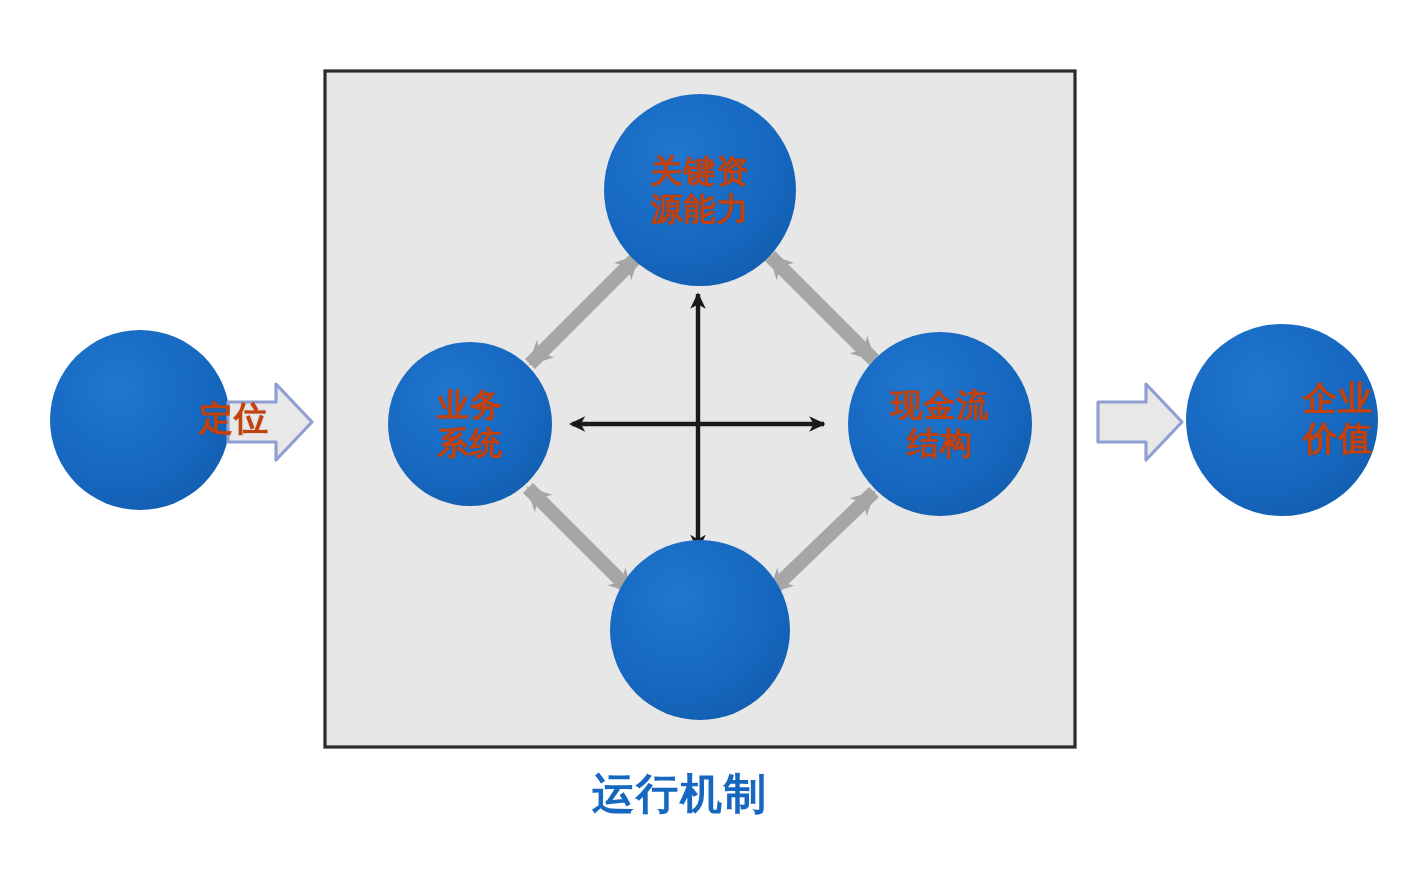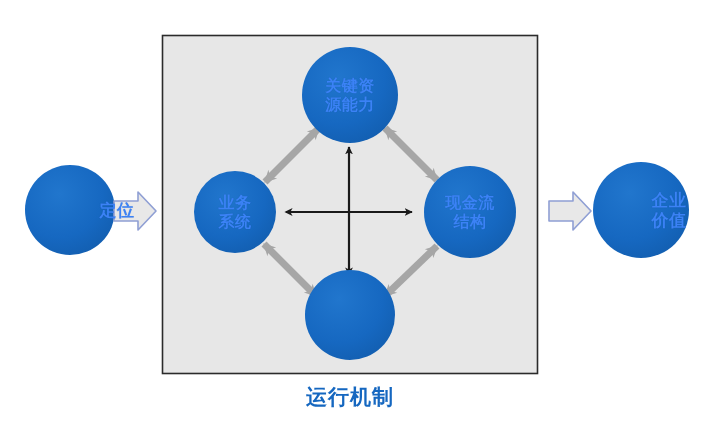--- a/index.html
+++ b/index.html
@@ -19,21 +19,21 @@
     left: 0; top: 0;
     width: 704px;
     height: 438px;
   }
   #stage > svg {
     position: absolute;
     left: 0; top: 0;
   }
   .node-label {
     position: absolute;
-    color: #3b82f6;
+    color: #c2410c;
     font-weight: bold;
     font-size: 17px;
     line-height: 20px;
     text-align: center;
     letter-spacing: 0.5px;
     white-space: nowrap;
     transform: translate(-50%, -50%);
     pointer-events: none;
     text-shadow: 0 0 1px rgba(0,0,0,0.15);
   }
@@ -127,15 +127,15 @@
     <div>现金流</div>
     <div>结构</div>
   </div>
 
   <div class="node-label small" style="left:235px; top:212px;">
     <div>业务</div>
     <div>系统</div>
   </div>
 
 
-  <div class="caption" style="left:350px; top:397px;">运行机制</div>
+  <div class="caption" style="left:340px; top:397px;">运行机制</div>
 
 </div>
 
 </body></html>

